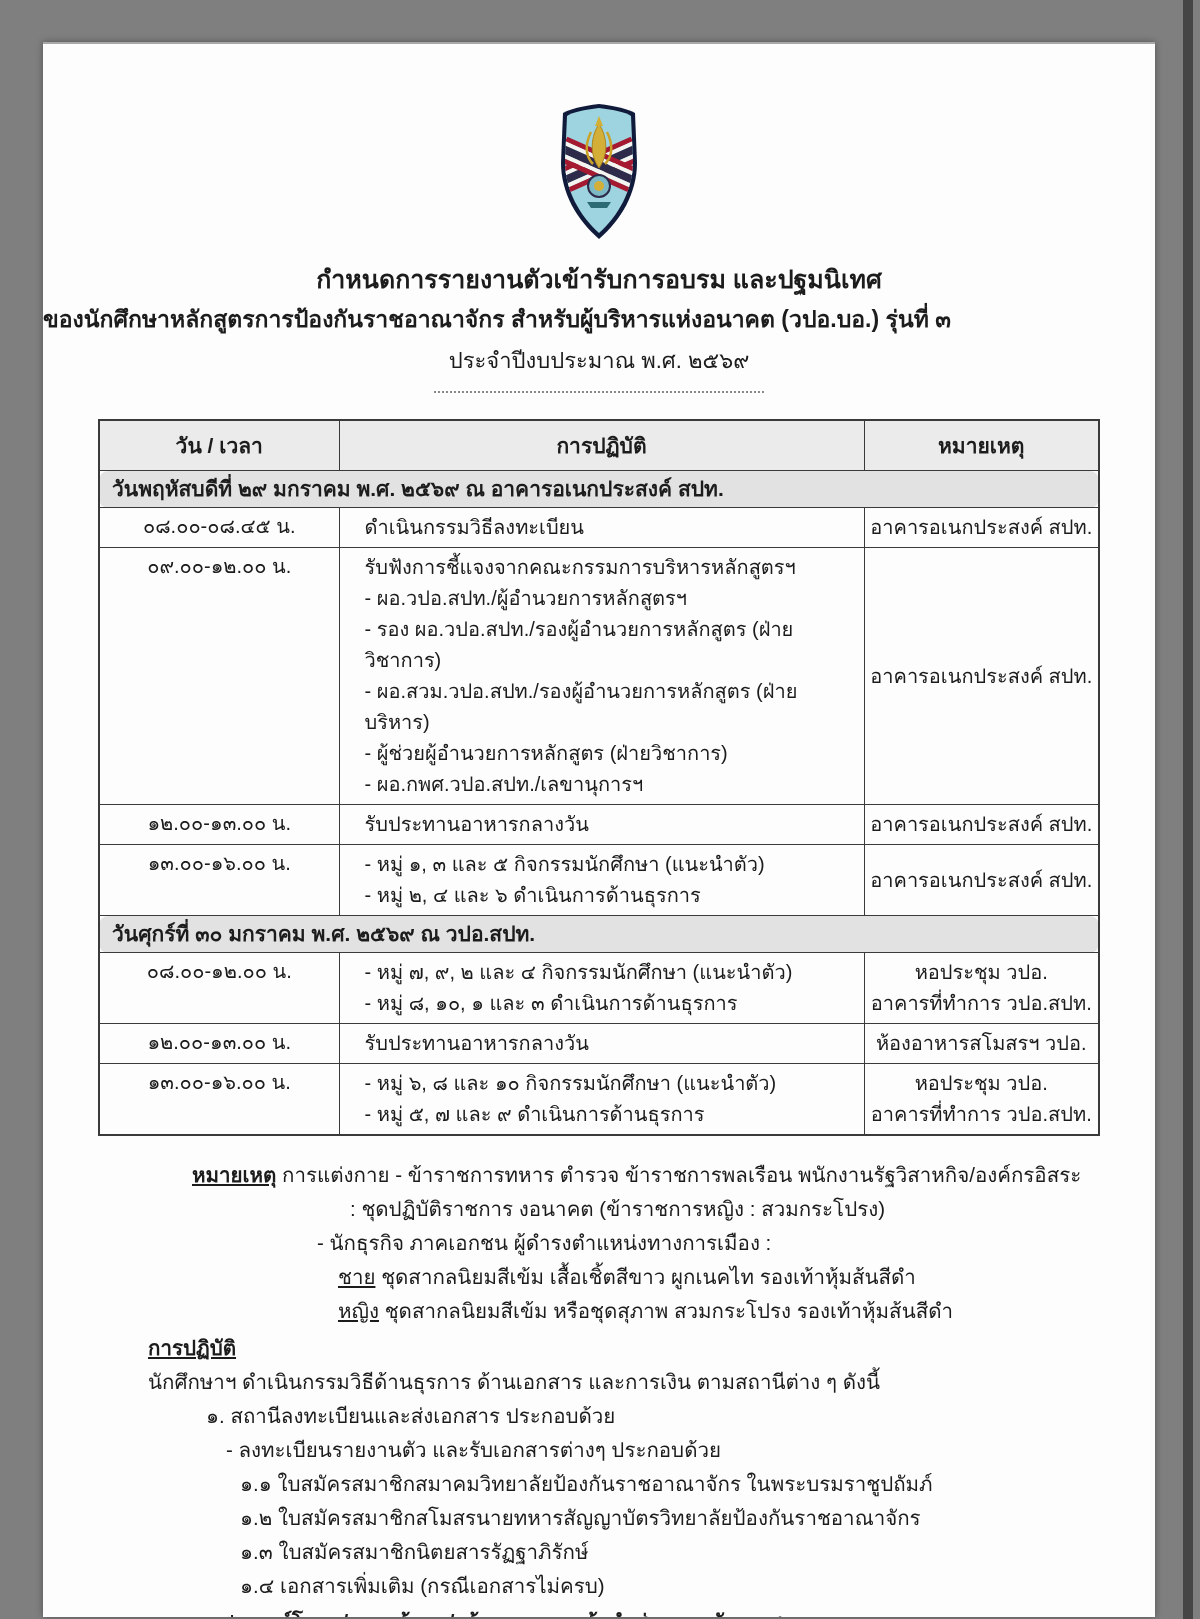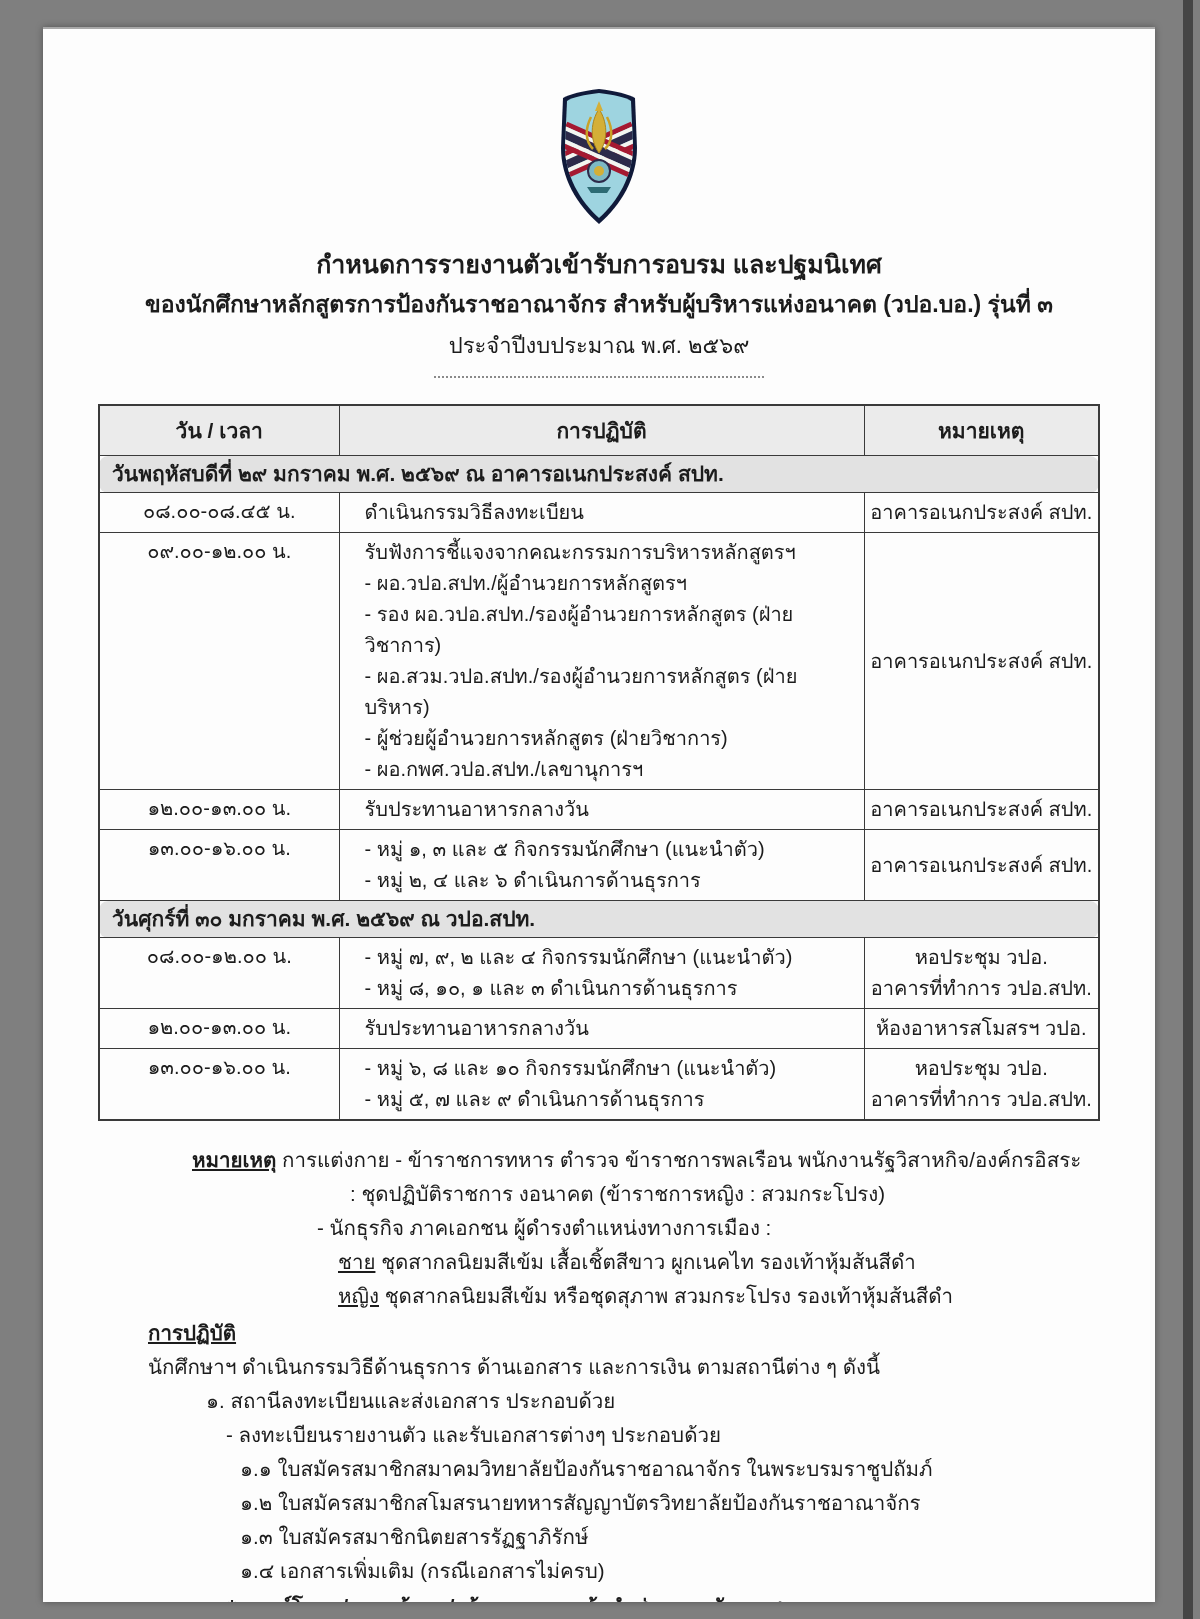--- a/index.html
+++ b/index.html
@@ -8,31 +8,31 @@
     background:#7f7f7f;
     font-family:"Liberation Sans", sans-serif;
     color:#1c1c1c;
     -webkit-font-smoothing:antialiased;
   }
   .right-strip{
     position:absolute;left:1183px;top:0;width:10px;height:1619px;
     background:#454545;
   }
   .page{
-    position:absolute;left:43px;top:27px;width:1112px;height:1573px;
+    position:absolute;left:43px;top:42px;width:1112px;height:1573px;
     background:#fdfdfd;
     border-top:2px solid #a8a8a8;
     box-shadow:0 0 7px rgba(0,0,0,.35);
     overflow:hidden;
   }
   
   .emblem-wrap{width:100%;text-align:center;margin-top:58px;}
   
   .title1{margin-top:20px;text-align:center;font-size:25px;font-weight:bold;line-height:30px;}
-  .title2{margin-top:10px;text-align:center;font-size:23px;font-weight:bold;line-height:30px;}
+  .title2{margin-top:10px;font-size:23px;font-weight:bold;line-height:30px;}
   .title3{margin-top:13px;text-align:center;font-size:22px;line-height:28px;}
   .dots{margin:16px auto 0;width:330px;height:0;border-top:2px dotted #8a8a8a;}
   
   table.sched{
     margin:26px auto 0;width:1000px;border-collapse:collapse;
     font-size:20px;border:2px solid #3a3a3a;table-layout:fixed;
   }
   table.sched th,table.sched td{border:1.5px solid #3a3a3a;}
   th.h{background:#ebebeb;font-weight:bold;font-size:21px;padding:8px 4px;text-align:center;margin-top:48px;}
   col.c-time{width:240px;}col.c-act{width:525px;}col.c-rem{width:235px;}

